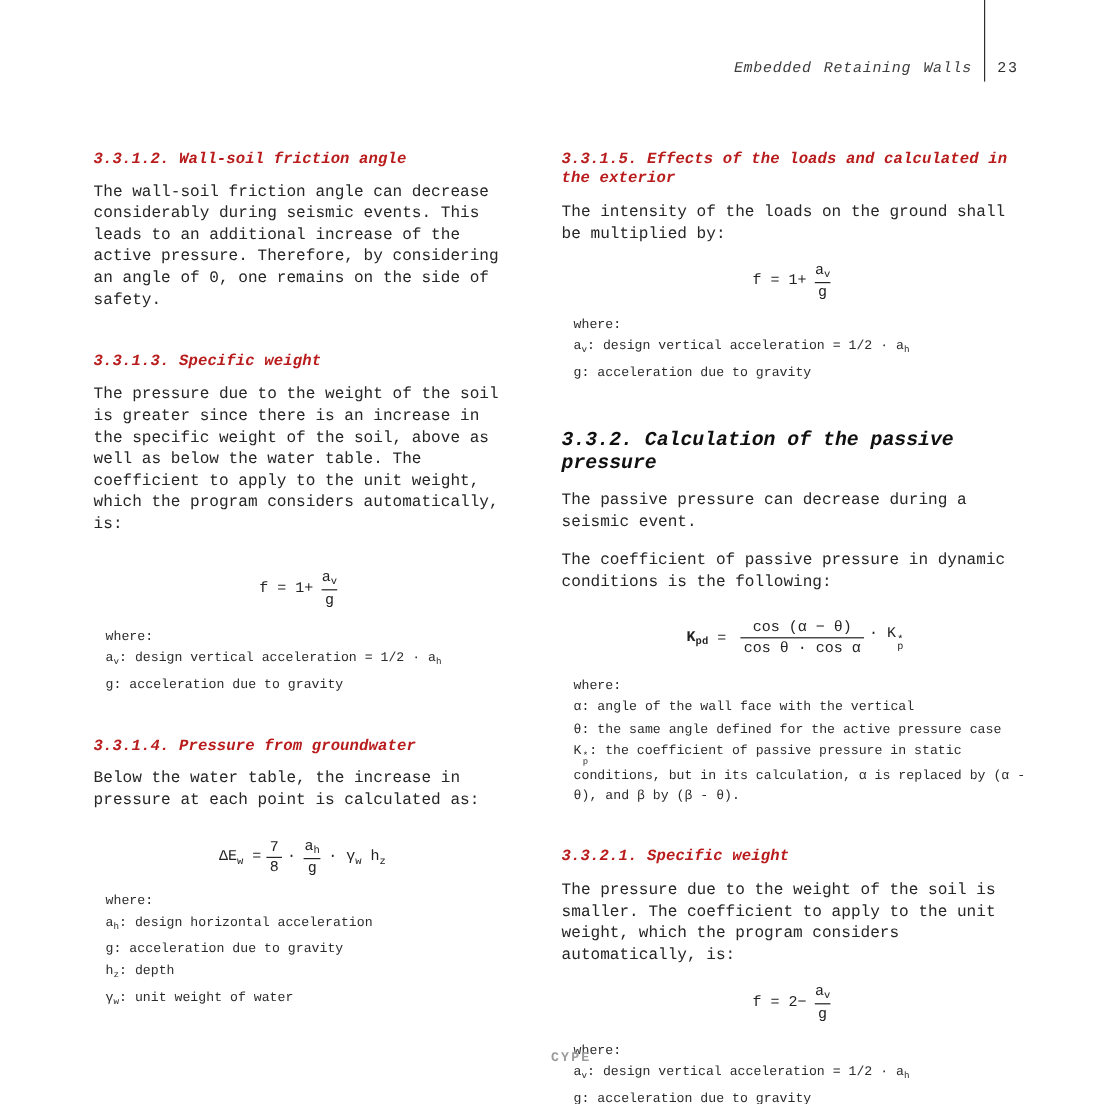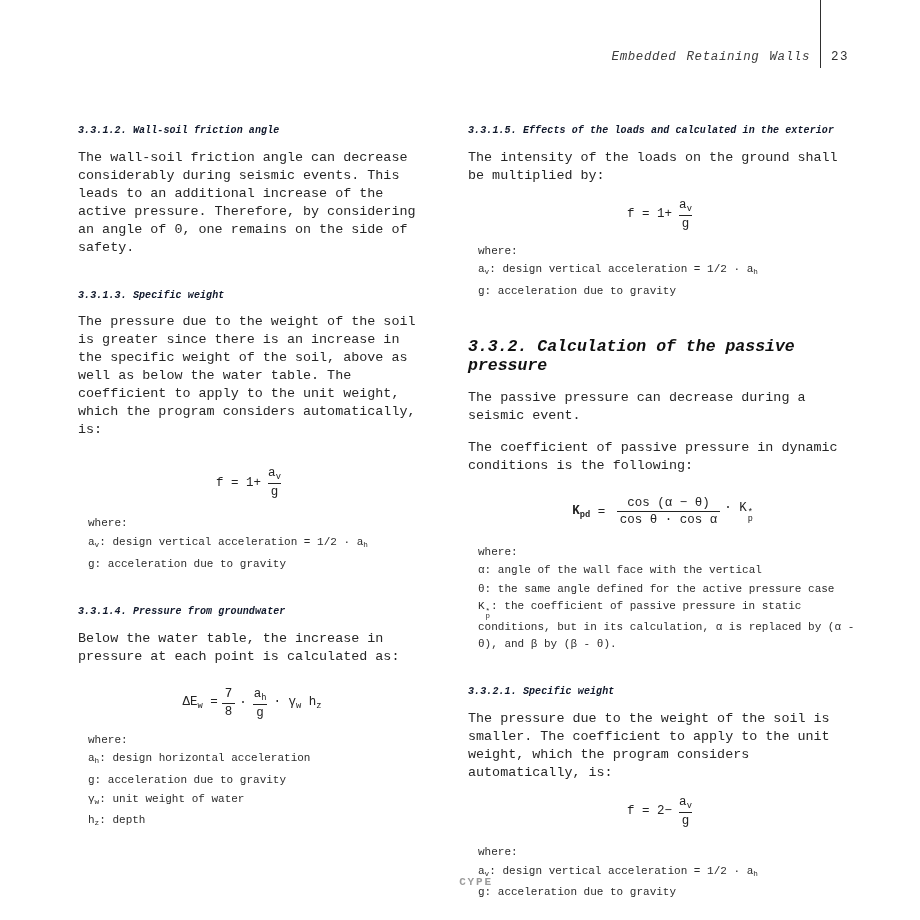--- a/index.html
+++ b/index.html
@@ -10,21 +10,21 @@
   .header-title{position:absolute;top:50px;right:110px;font-style:italic;
         font-size:12.5px;color:#3d3d3d;letter-spacing:0.6px;word-spacing:2px;}
   .header-rule{position:absolute;left:820px;top:0;width:1px;height:68px;background:#2f2f2f;}
   .page-number{position:absolute;top:50px;left:831px;font-size:12.5px;color:#2f2f2f;letter-spacing:1.5px;}
 
   
   .content{position:absolute;top:125px;left:78px;display:flex;gap:42px;}
   .col-left{width:348px;}
   .col-right{width:390px;}
 
-  h3{font-size:10px;font-style:italic;font-weight:bold;color:#0f172a;
+  h3{font-size:13px;font-style:italic;font-weight:bold;color:#b91c1c;
      margin:33px 0 11px 0;line-height:1.25;letter-spacing:0.1px;}
   h3.first{margin-top:0;}
   h2.section{font-size:16.5px;font-style:italic;font-weight:bold;color:#101010;
      margin:36px 0 13px 0;line-height:1.2;}
   p.body{font-size:13.4px;line-height:18px;margin:0;color:#262626;}
   p.body.follow{margin-top:14px;}
 
   
   .formula{display:flex;justify-content:center;align-items:center;
            font-size:12.5px;color:#222;margin-top:26px;}
@@ -98,22 +98,22 @@
           <span class="num"><span>a</span><sub>h</sub></span>
           <span class="den"><span>g</span></span>
         </span>
         <span class="tok"><span>· γ</span><sub>w</sub><span> h</span><sub>z</sub></span>
       </div>
 
       <div class="where tight">
         <div>where:</div>
         <div><span>a</span><sub>h</sub><span>: design horizontal acceleration</span></div>
         <div><span>g: acceleration due to gravity</span></div>
+        <div><span>h</span><sub>z</sub><span>: depth</span></div>
         <div><span>γ</span><sub>w</sub><span>: unit weight of water</span></div>
-        <div><span>h</span><sub>z</sub><span>: depth</span></div>
       </div>
 
     </div>
 
     <div class="col-right">
 
       <h3 class="first">3.3.1.5. Effects of the loads and calculated in the exterior</h3>
       <p class="body">The intensity of the loads on the ground shall be multiplied by:</p>
 
       <div class="formula tight">

